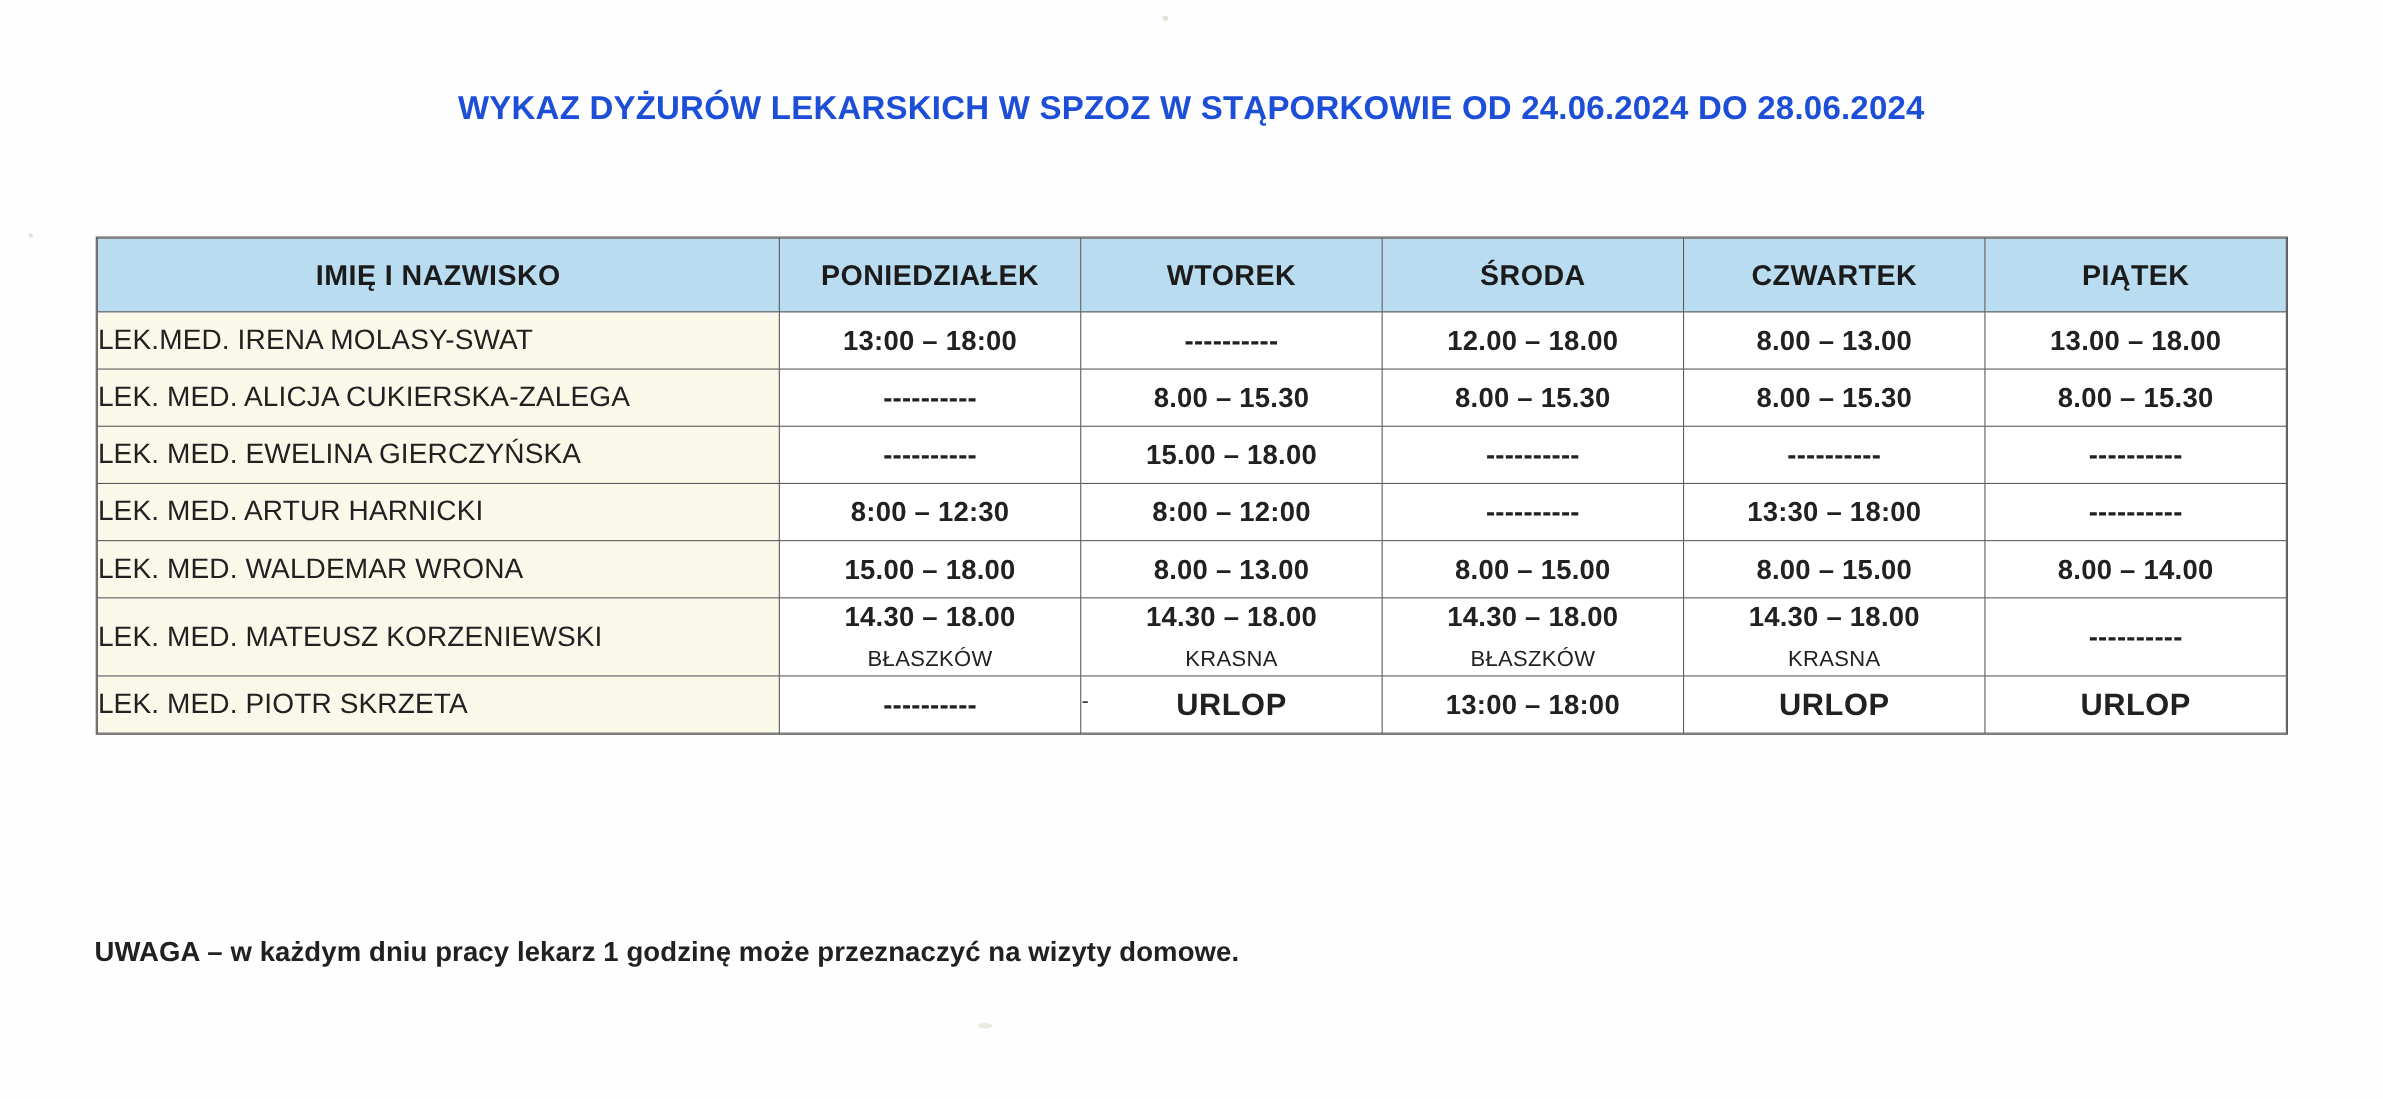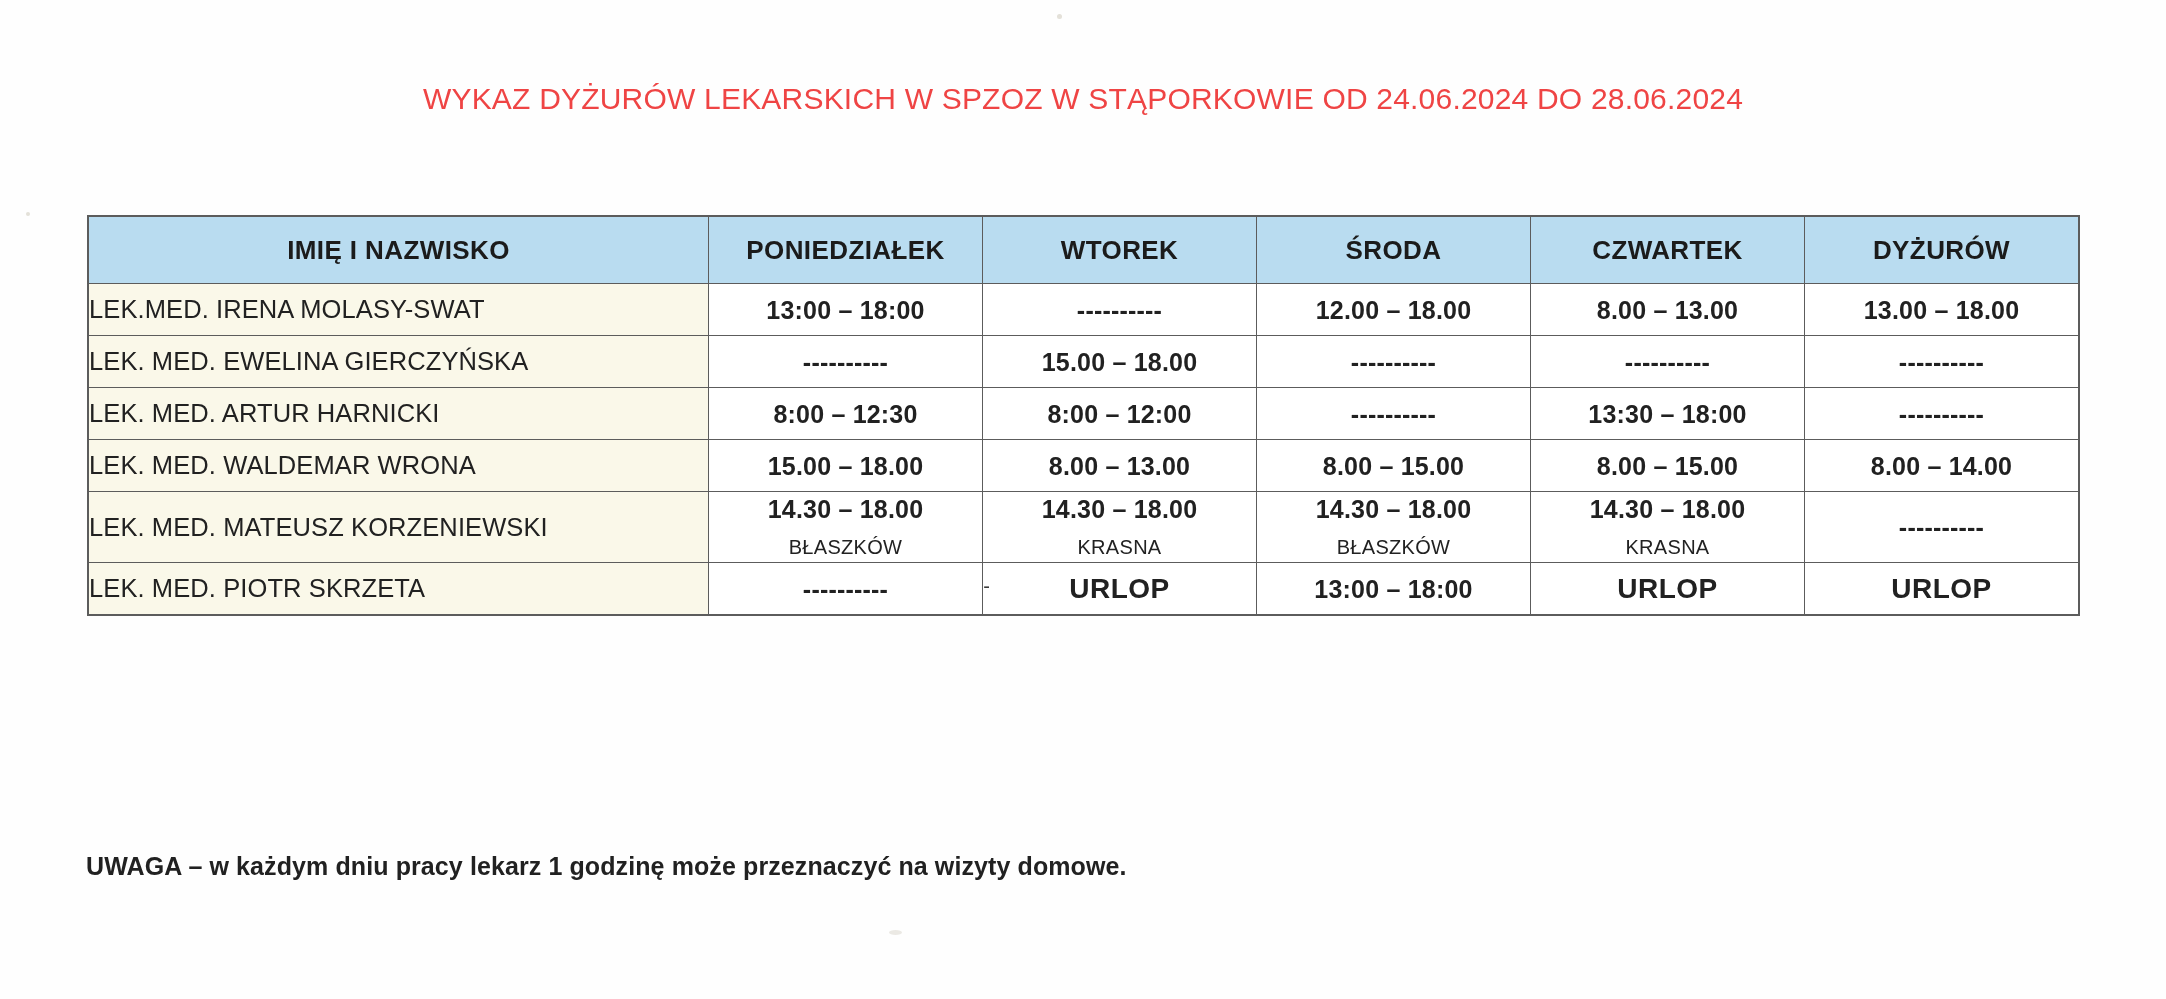--- a/index.html
+++ b/index.html
@@ -33,23 +33,23 @@
   }
 
   
   .doc-title {
     position: absolute;
     left: 0;
     right: 0;
     top: 82px;
     text-align: center;
     font-size: 30px;
-    font-weight: normal;
+    font-weight: bold;
     letter-spacing: .2px;
-    color: #ef4444;
+    color: #1d4ed8;
     white-space: nowrap;
   }
 
   
   .sched-wrap {
     position: absolute;
     left: 88px;
     top: 216px;
     width: 1942px;
   }
@@ -166,34 +166,42 @@
         <col class="c-day">
         <col class="c-day">
       </colgroup>
       <thead>
         <tr>
           <th class="h-name">IMIĘ I NAZWISKO</th>
           <th>PONIEDZIAŁEK</th>
           <th>WTOREK</th>
           <th>ŚRODA</th>
           <th>CZWARTEK</th>
-          <th>DYŻURÓW</th>
+          <th>PIĄTEK</th>
         </tr>
       </thead>
       <tbody>
 
         <tr>
           <td class="name-cell">LEK.MED. IRENA MOLASY-SWAT</td>
           <td class="val-cell">13:00 – 18:00</td>
           <td class="val-cell">----------</td>
           <td class="val-cell">12.00 – 18.00</td>
           <td class="val-cell">8.00 – 13.00</td>
           <td class="val-cell">13.00 – 18.00</td>
         </tr>
 
+        <tr>
+          <td class="name-cell">LEK. MED. ALICJA CUKIERSKA-ZALEGA</td>
+          <td class="val-cell">----------</td>
+          <td class="val-cell">8.00 – 15.30</td>
+          <td class="val-cell">8.00 – 15.30</td>
+          <td class="val-cell">8.00 – 15.30</td>
+          <td class="val-cell">8.00 – 15.30</td>
+        </tr>
 
         <tr>
           <td class="name-cell">LEK. MED. EWELINA GIERCZYŃSKA</td>
           <td class="val-cell">----------</td>
           <td class="val-cell">15.00 – 18.00</td>
           <td class="val-cell">----------</td>
           <td class="val-cell">----------</td>
           <td class="val-cell">----------</td>
         </tr>
 

